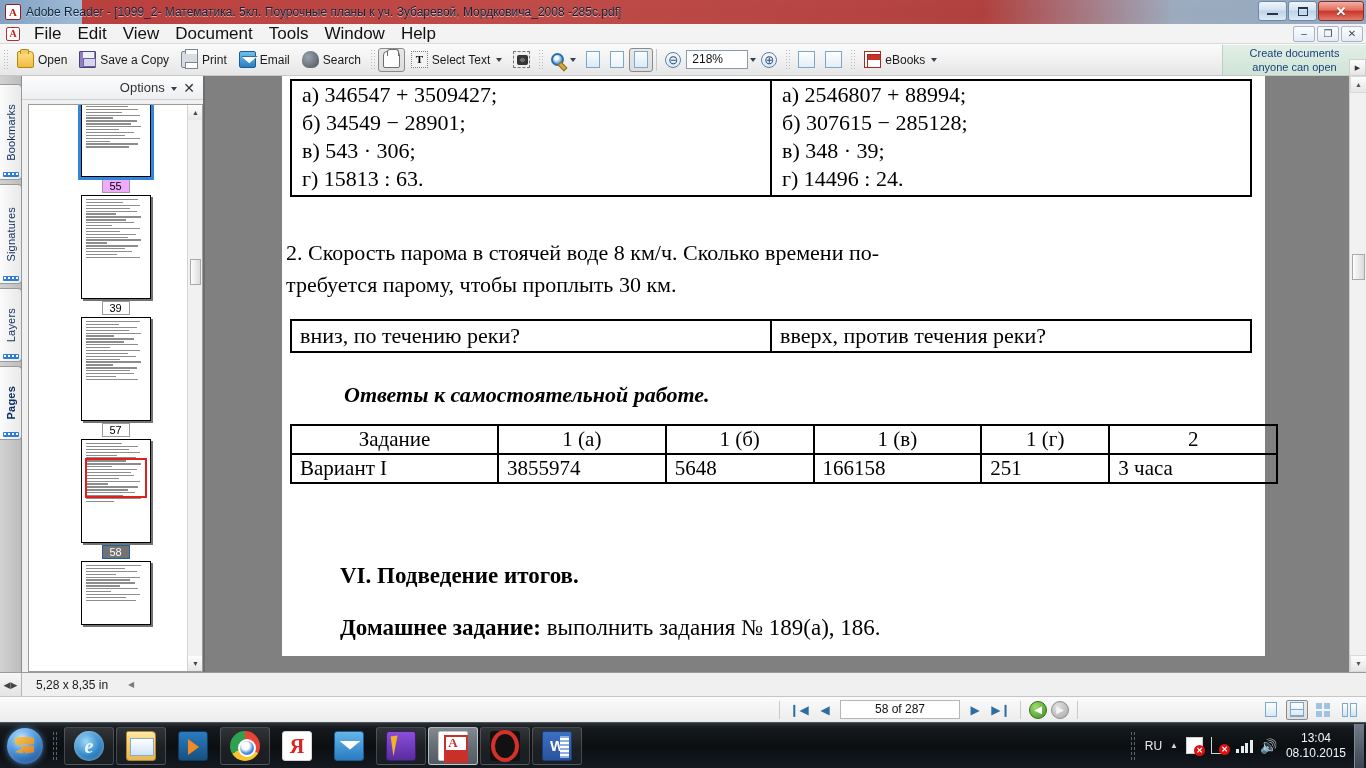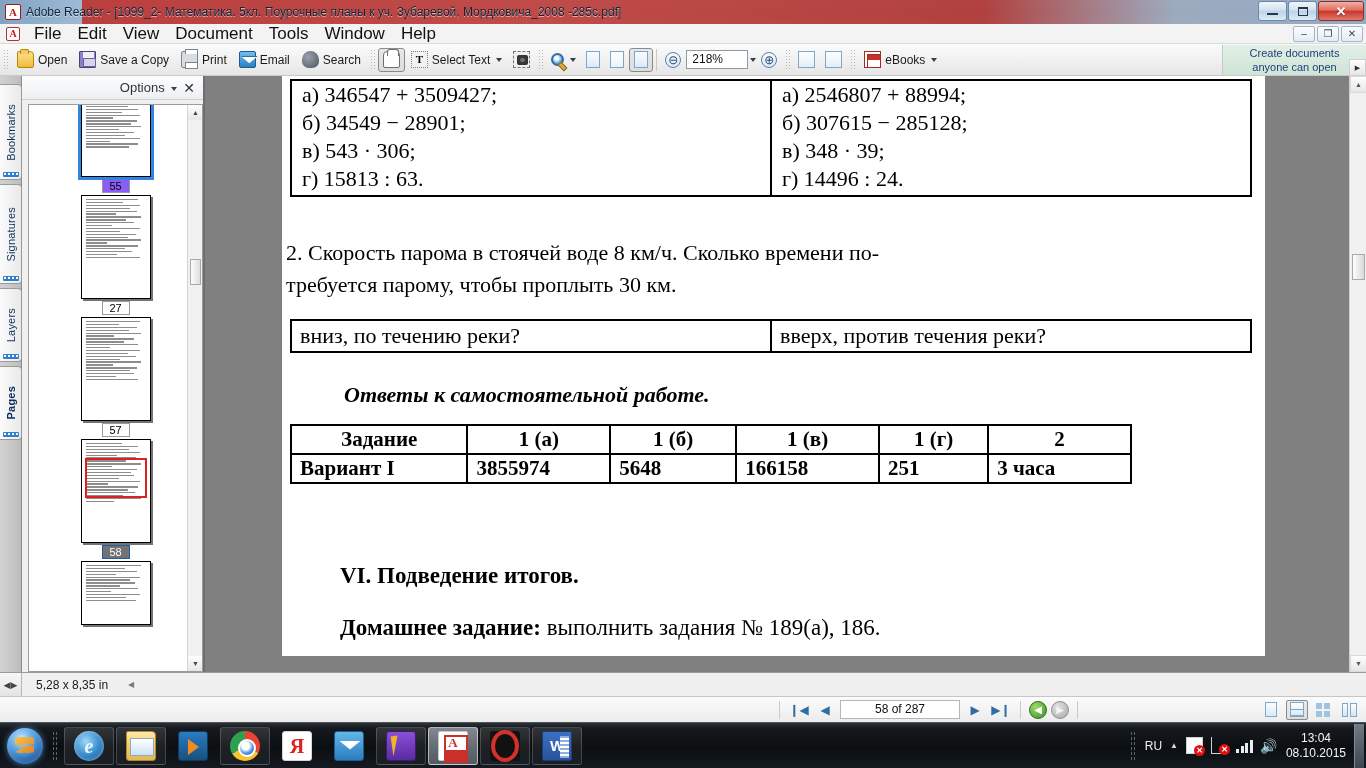--- a/index.html
+++ b/index.html
@@ -212,21 +212,21 @@
   .thumb.sel { outline: 3px solid #2f86e0; outline-offset: 0; }
   .thumb .lines { padding: 3px 4px; display: flex; flex-direction: column; gap: 1.6px; }
   .thumb .ln { height: 1.3px; background: #8d8d8d; }
   .thumb .viewrect { position: absolute; border: 2px solid #e02020; left: 3px; right: 3px; }
   .pnum {
     margin-top: 2px; min-width: 28px; text-align: center;
     font-size: 11px; color: #000; background: #fff;
     border: 1px solid #9a9a9a; padding: 0 4px;
   }
   .pnum.sel { background: #737373; color: #fff; border-color: #1e5f9e; }
-  .pnum.cur { background: #8b5cf6; }
+  .pnum.cur { background: #f0abfc; }
 
   
   .docview {
     position: absolute; left: 205px; top: 0; right: 0; height: 596px;
     background: #808080;
   }
   .page {
     position: absolute; left: 77px; top: 0; width: 983px; height: 580px;
     background: #fff;
   }
@@ -585,21 +585,21 @@
                   <i class="ln" style="width:70%"></i>
                   <i class="ln" style="width:92%"></i>
                   <i class="ln" style="width:36%"></i>
                   <i class="ln" style="width:88%"></i>
                   <i class="ln" style="width:66%"></i>
                   <i class="ln" style="width:78%"></i>
                   <i class="ln" style="width:52%"></i>
                   <i class="ln" style="width:90%"></i>
                 </div>
             </div>
-            <div class="pnum">27</div>
+            <div class="pnum">39</div>
           </div>
 
           <div class="thumb-wrap">
             <div class="thumb" style="height:104px;">
               <div class="lines">
                   <i class="ln" style="width:90%"></i>
                   <i class="ln" style="width:55%"></i>
                   <i class="ln" style="width:86%"></i>
                   <i class="ln" style="width:72%"></i>
                   <i class="ln" style="width:92%"></i>
@@ -715,21 +715,21 @@
             <tbody>
                 <tr>
               <td style="width:50%">вниз, по течению реки?</td>
               <td style="width:50%">вверх, против течения реки?</td>
             </tr>
           </tbody>
             </table>
 
           <div class="italic-head" style="position:absolute;left:62px;top:306px;">Ответы к самостоятельной работе.</div>
 
-          <table class="ans" style="position:absolute;left:8px;top:348px;width:842px;font-weight:bold;">
+          <table class="ans" style="position:absolute;left:8px;top:348px;width:988px;">
             <tbody>
                 <tr>
               <td class="c" style="width:21%">Задание</td>
               <td class="c" style="width:17%">1 (а)</td>
               <td class="c" style="width:15%">1 (б)</td>
               <td class="c" style="width:17%">1 (в)</td>
               <td class="c" style="width:13%">1 (г)</td>
               <td class="c" style="width:17%">2</td>
             </tr>
             <tr>

